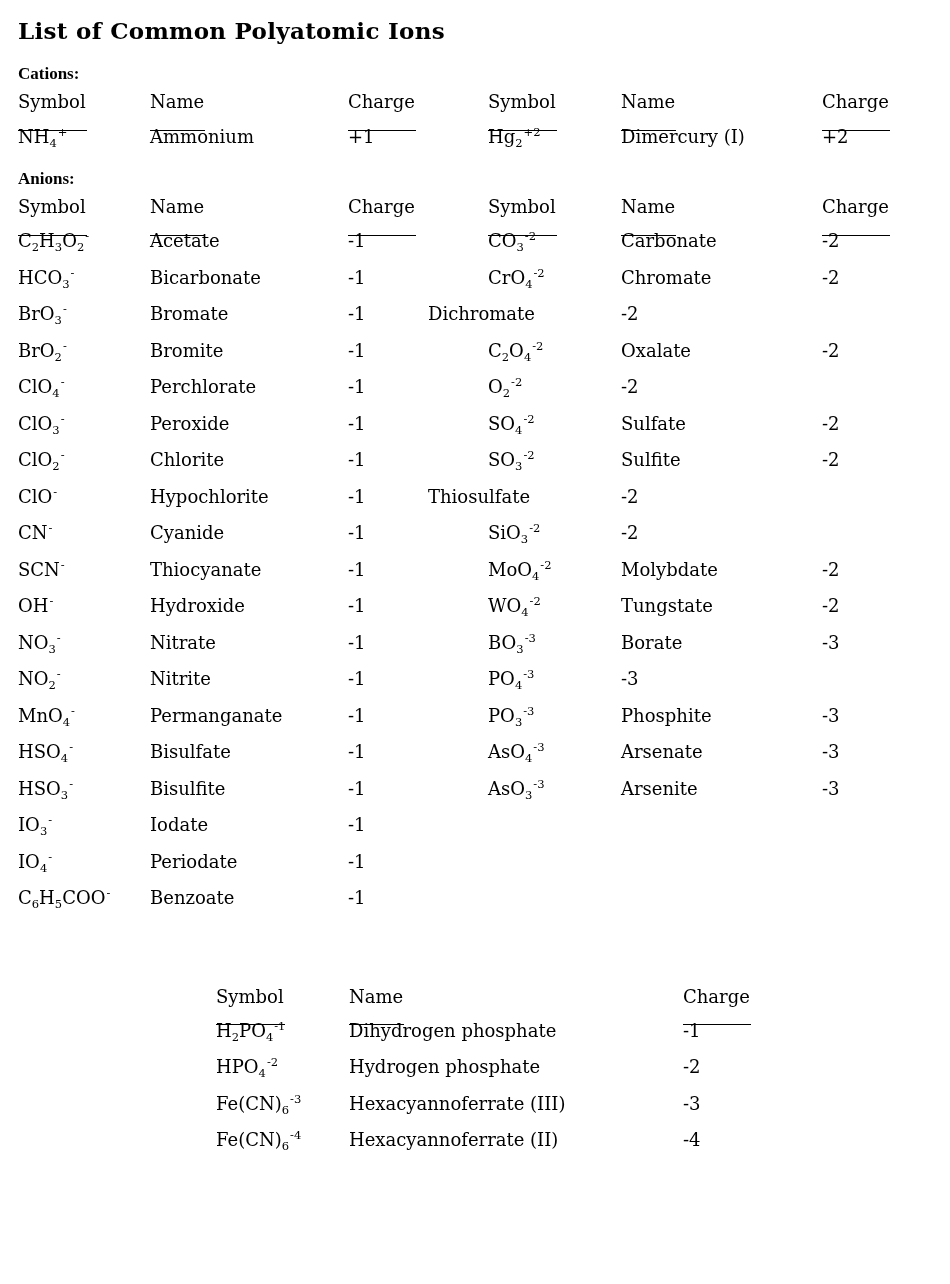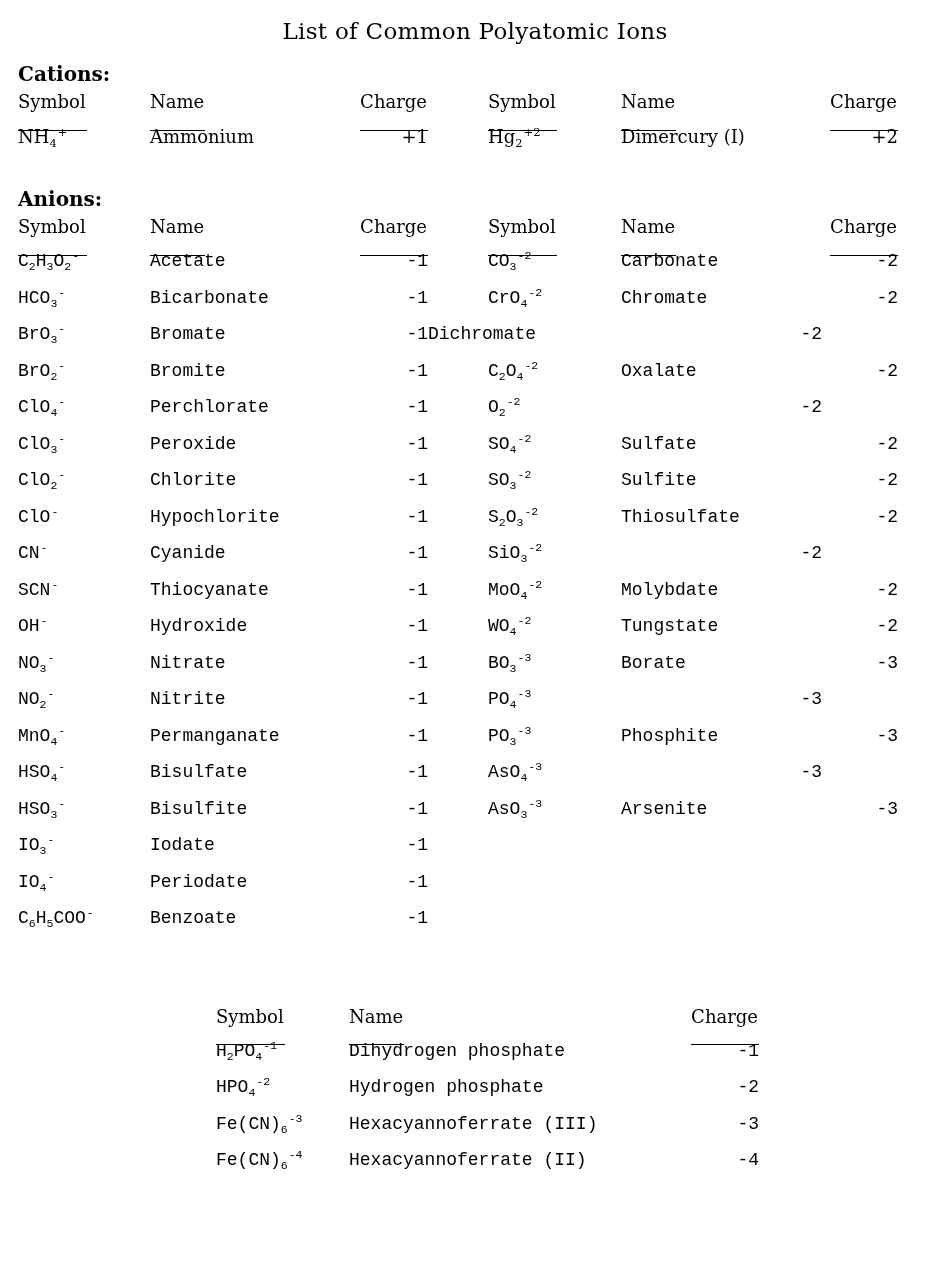--- a/index.html
+++ b/index.html
@@ -2,34 +2,34 @@
 <html><head>
 <meta charset="utf-8">
 <style>
   html,body{margin:0;padding:0;}
   body{
     width:950px;min-height:1284px;background:#ffffff;color:#000000;
     font-family:"DejaVu Serif","Liberation Serif",serif;font-size:18px;
     -webkit-font-smoothing:antialiased;
   }
   .page{padding:18px 18px 0 18px;width:914px;}
-  .title{font-size:23px;font-weight:normal;text-align:center;line-height:26px;margin:0 0 18px 0;letter-spacing:0.3px;}
-  .sec-label{font-weight:bold;font-size:20px;line-height:24px;}
+  .title{font-size:23px;font-weight:bold;text-align:left;line-height:26px;margin:0 0 18px 0;letter-spacing:0.3px;}
+  .sec-label{font-weight:bold;font-size:17px;line-height:24px;font-family:Liberation Serif, serif;}
   .row6{display:grid;grid-template-columns:132px 198px 80px 193px 201px 76px;}
   .row3{display:grid;grid-template-columns:133px 334px 76px;margin-left:198px;}
   .hdr{height:32px;line-height:32px;}
-  .r{height:36.5px;line-height:36.5px;font-family:Liberation Mono, monospace;}
+  .r{height:36.5px;line-height:36.5px;}
   .rlg{height:37px;line-height:37px;}
   .cell{white-space:nowrap;overflow:visible;}
   .c4{padding-left:60px;}
-  .chg{text-align:right;}
+  .chg{text-align:left;}
   .u{display:inline-block;line-height:1.15;border-bottom:1.6px solid #000;padding:0 1px 17px 0;}
   sub{font-size:11.5px;vertical-align:baseline;position:relative;top:4px;line-height:0;}
   sup{font-size:11.5px;vertical-align:baseline;position:relative;top:-7px;line-height:0;margin-left:1px;}
-  .anions-block{margin-top:32px;}
+  .anions-block{margin-top:12px;}
   .special-block{margin-top:64px;}
 </style>
 </head>
 <body>
 
 <div class="page">
 
   <div class="title">List of Common Polyatomic Ions</div>
 
   <div>
@@ -114,21 +114,20 @@
         <span class="cell">Chlorite</span>
         <span class="cell chg">-1</span>
         <span class="cell c4"><span>SO</span><sub>3</sub><sup>-2</sup></span>
         <span class="cell">Sulfite</span>
         <span class="cell chg">-2</span>
       </div>
     <div class="row6 r">
         <span class="cell"><span>ClO</span><sup>-</sup></span>
         <span class="cell">Hypochlorite</span>
         <span class="cell chg">-1</span>
-        <span class="cell c4"><span>S</span><sub>2</sub><span>O</span><sub>3</sub><sup>-2</sup></span>
         <span class="cell">Thiosulfate</span>
         <span class="cell chg">-2</span>
       </div>
     <div class="row6 r">
         <span class="cell"><span>CN</span><sup>-</sup></span>
         <span class="cell">Cyanide</span>
         <span class="cell chg">-1</span>
         <span class="cell c4"><span>SiO</span><sub>3</sub><sup>-2</sup></span>
         <span class="cell chg">-2</span>
       </div>
@@ -169,20 +168,21 @@
         <span class="cell chg">-1</span>
         <span class="cell c4"><span>PO</span><sub>3</sub><sup>-3</sup></span>
         <span class="cell">Phosphite</span>
         <span class="cell chg">-3</span>
       </div>
     <div class="row6 r">
         <span class="cell"><span>HSO</span><sub>4</sub><sup>-</sup></span>
         <span class="cell">Bisulfate</span>
         <span class="cell chg">-1</span>
         <span class="cell c4"><span>AsO</span><sub>4</sub><sup>-3</sup></span>
+        <span class="cell">Arsenate</span>
         <span class="cell chg">-3</span>
       </div>
     <div class="row6 r">
         <span class="cell"><span>HSO</span><sub>3</sub><sup>-</sup></span>
         <span class="cell">Bisulfite</span>
         <span class="cell chg">-1</span>
         <span class="cell c4"><span>AsO</span><sub>3</sub><sup>-3</sup></span>
         <span class="cell">Arsenite</span>
         <span class="cell chg">-3</span>
       </div>

